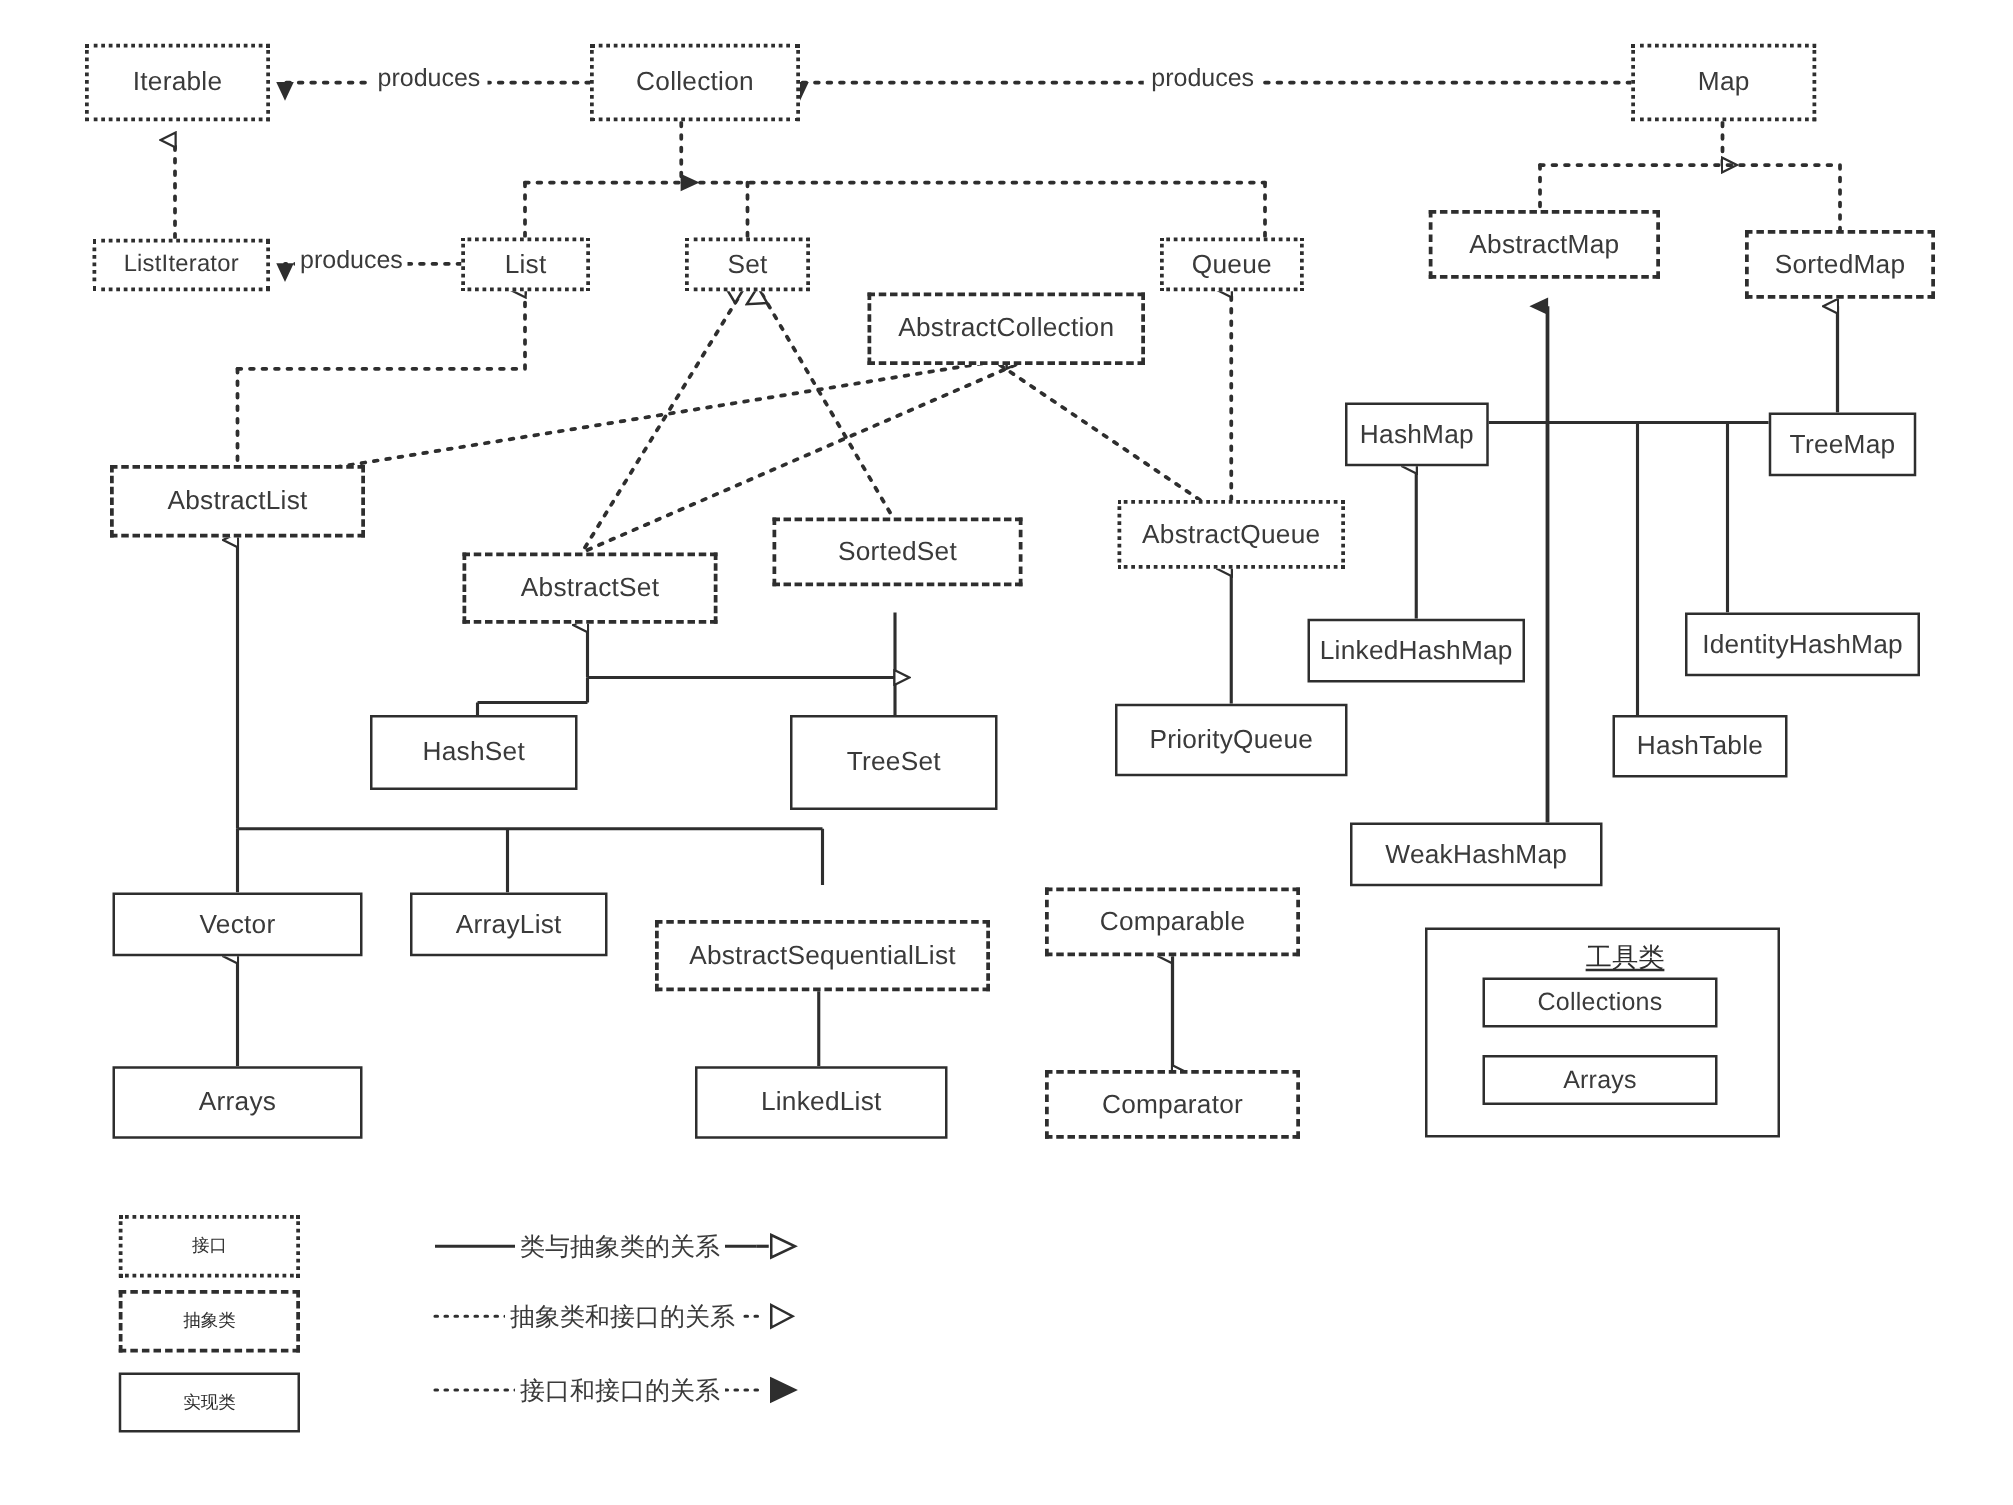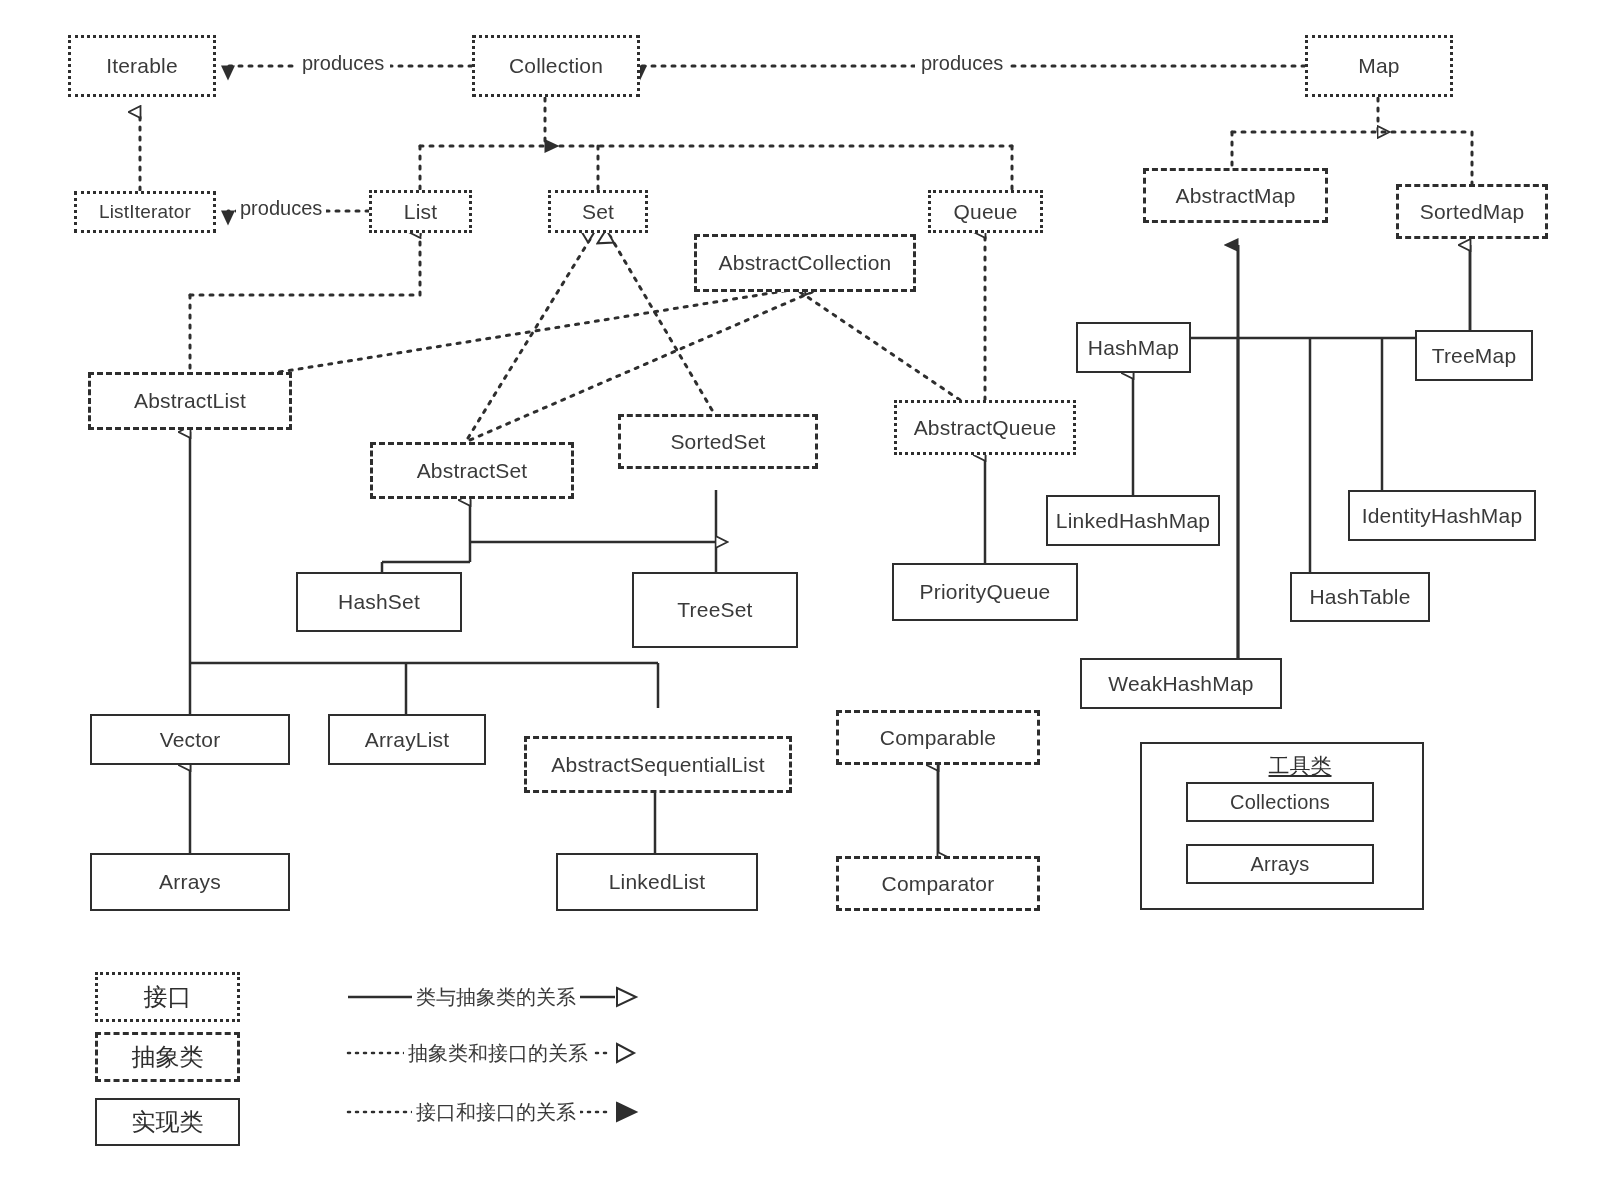--- a/index.html
+++ b/index.html
@@ -21,21 +21,21 @@
   }
   .iface{border:3px dotted #2e2e2e;}
   .abs{border:3.5px dashed #2e2e2e;}
   .impl{border:2.5px solid #2e2e2e;}
 
   
   .toolbox{position:absolute;border:2.5px solid #2e2e2e;background:#fff;z-index:2;}
   .toolcap{position:absolute;font-size:21px;color:#2e2e2e;text-align:center;z-index:4;}
 
   .legbox{position:absolute;box-sizing:border-box;display:flex;align-items:center;justify-content:center;
-          font-size:24px;color:#2e2e2e;background:#fff;z-index:3;}
+          font-size:14px;color:#2e2e2e;background:#fff;z-index:3;}
   .legtext{position:absolute;font-size:20px;color:#3a3a3a;z-index:4;white-space:nowrap;}
 </style>
 </head>
 <body>
 
 <div id="canvas">
 
   <svg id="wires" viewBox="0 0 1610 1204" xmlns="http://www.w3.org/2000/svg">
     <defs>
       <marker id="hollowUp" markerWidth="14" markerHeight="14" refX="7" refY="12.5" orient="auto" markerUnits="userSpaceOnUse">

